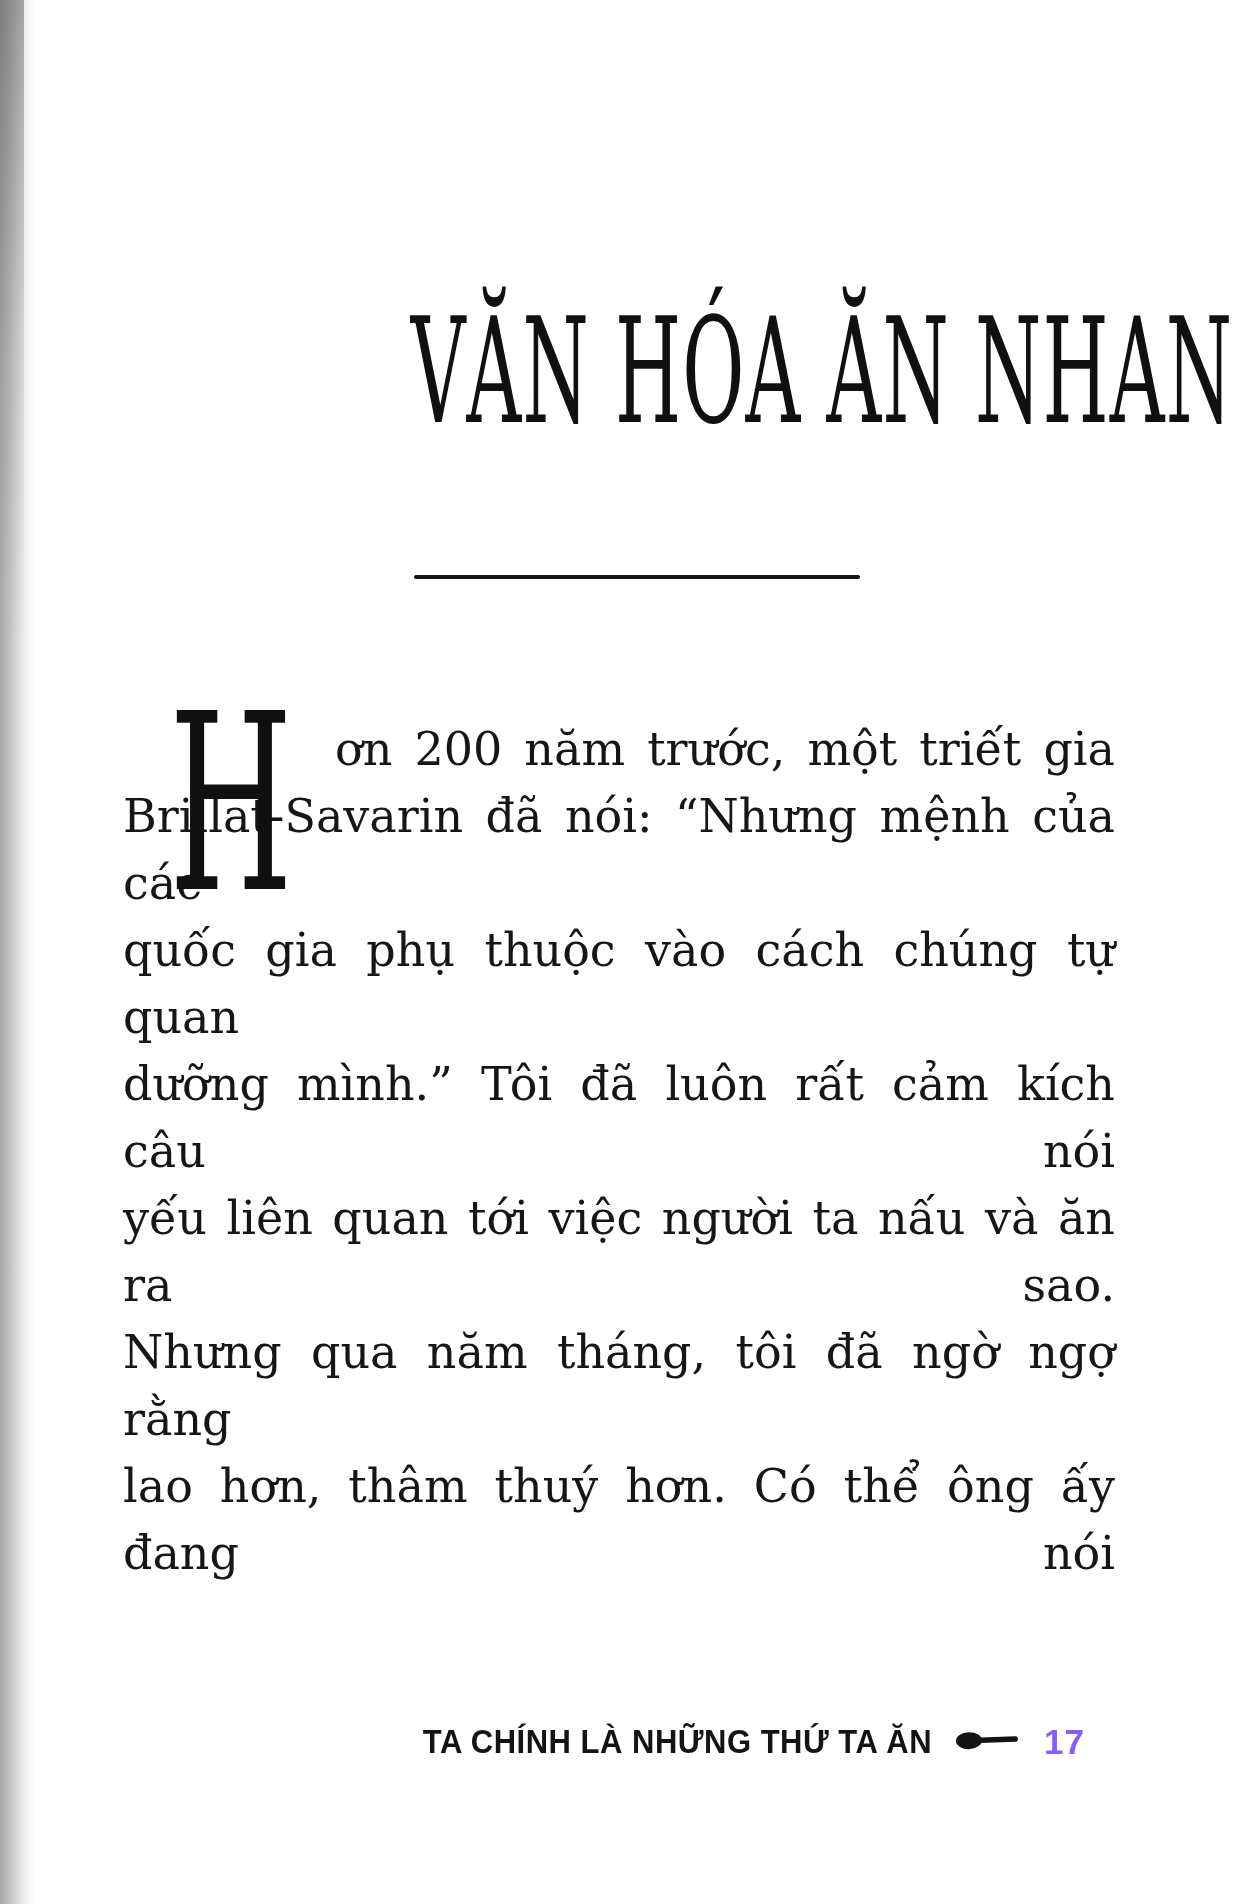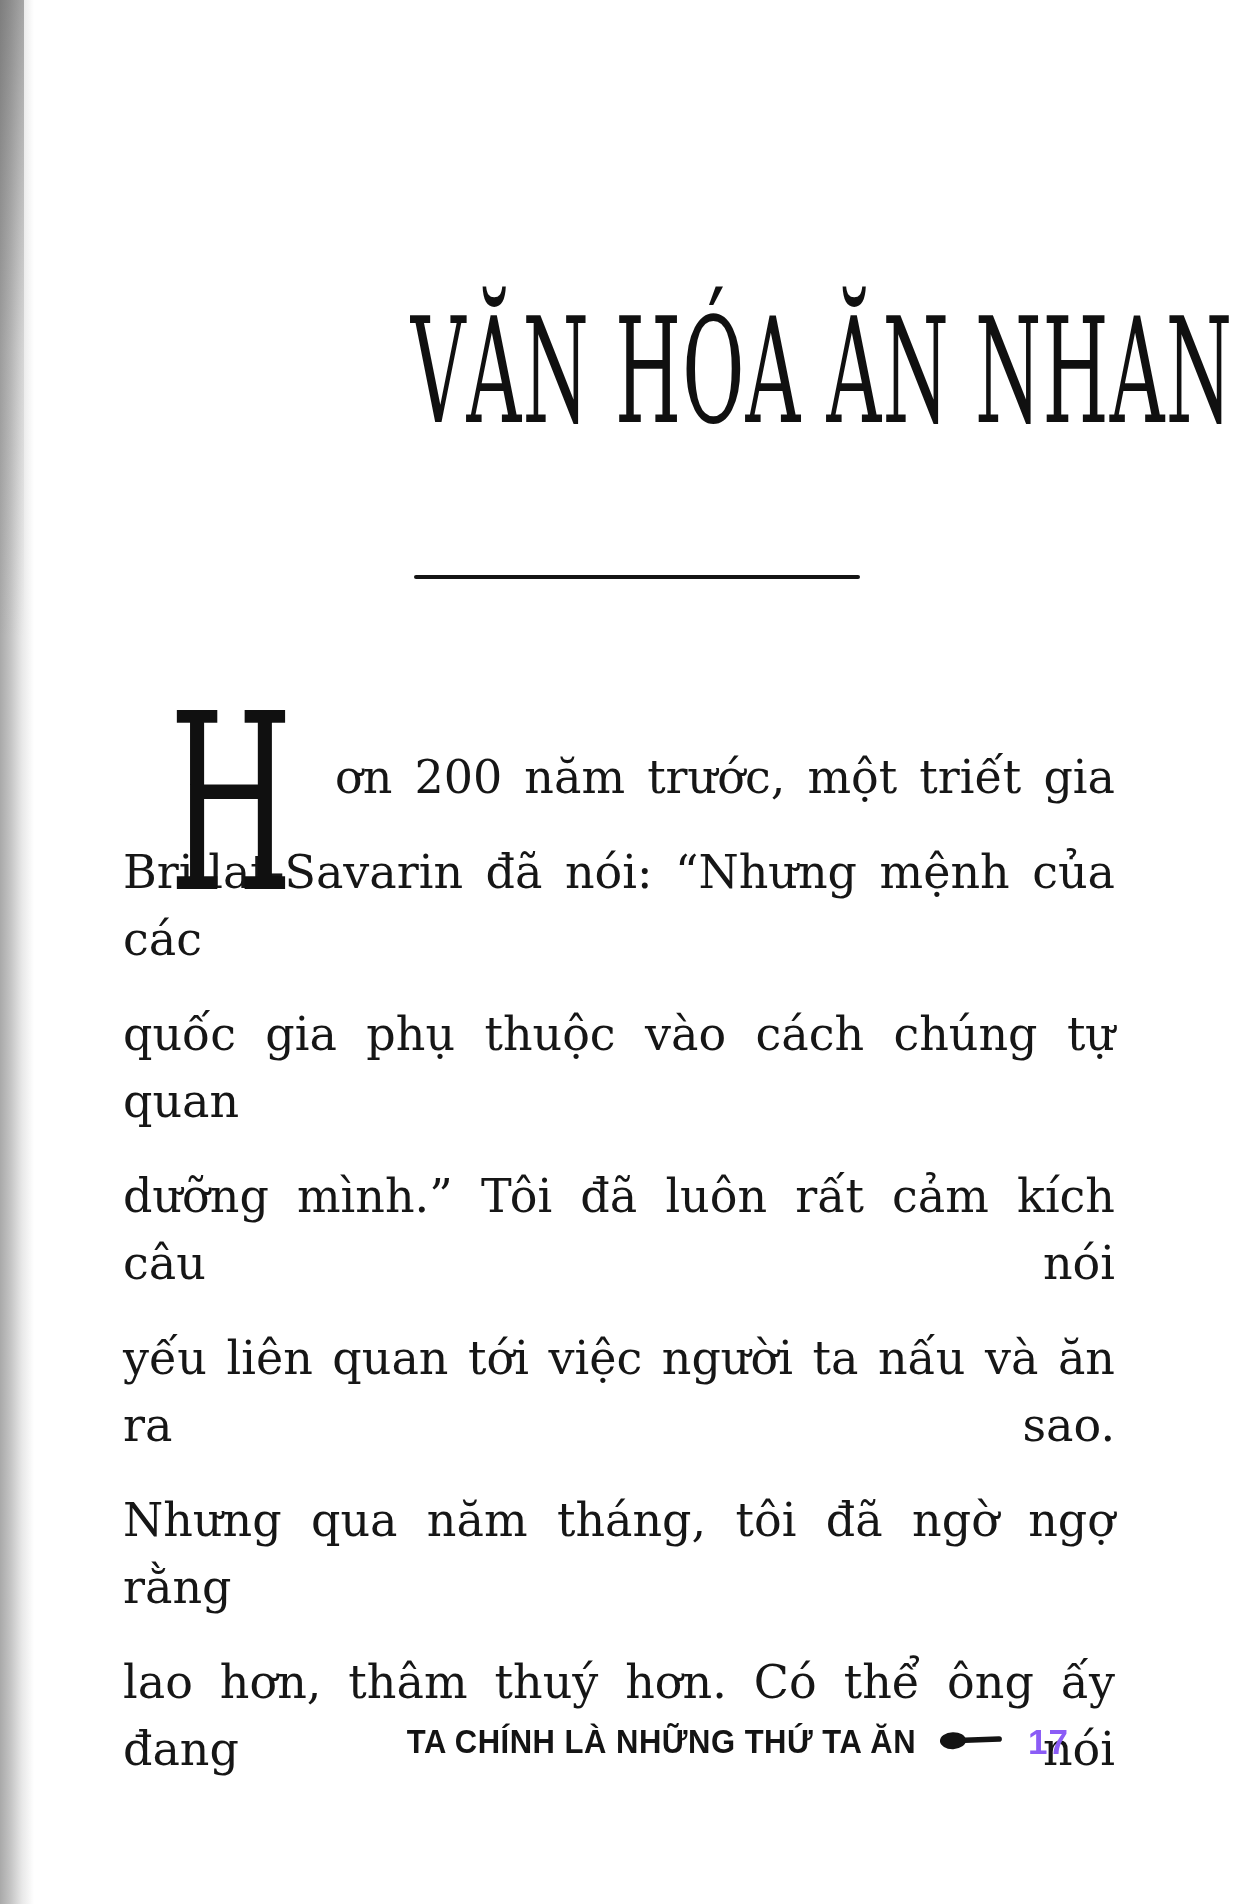--- a/index.html
+++ b/index.html
@@ -74,28 +74,27 @@
     line-height: 1;
     font-weight: 400;
     color: #101010;
     transform: scaleX(0.58);
     transform-origin: top left;
   }
   .line {
     text-align: justify;
     text-align-last: justify;
     white-space: normal;
-    margin-top: 28px;
   }
   .line.indent { margin-left: 212px; }
   
   .footer {
     position: absolute;
     top: 1722px;
-    right: 167px;
+    right: 151px;
     display: flex;
     align-items: center;
     gap: 24px;
   }
   .running-title {
     font-family: "Liberation Sans", "DejaVu Sans", sans-serif;
     font-weight: 700;
     font-size: 31px;
     letter-spacing: 0.5px;
     color: #141414;

